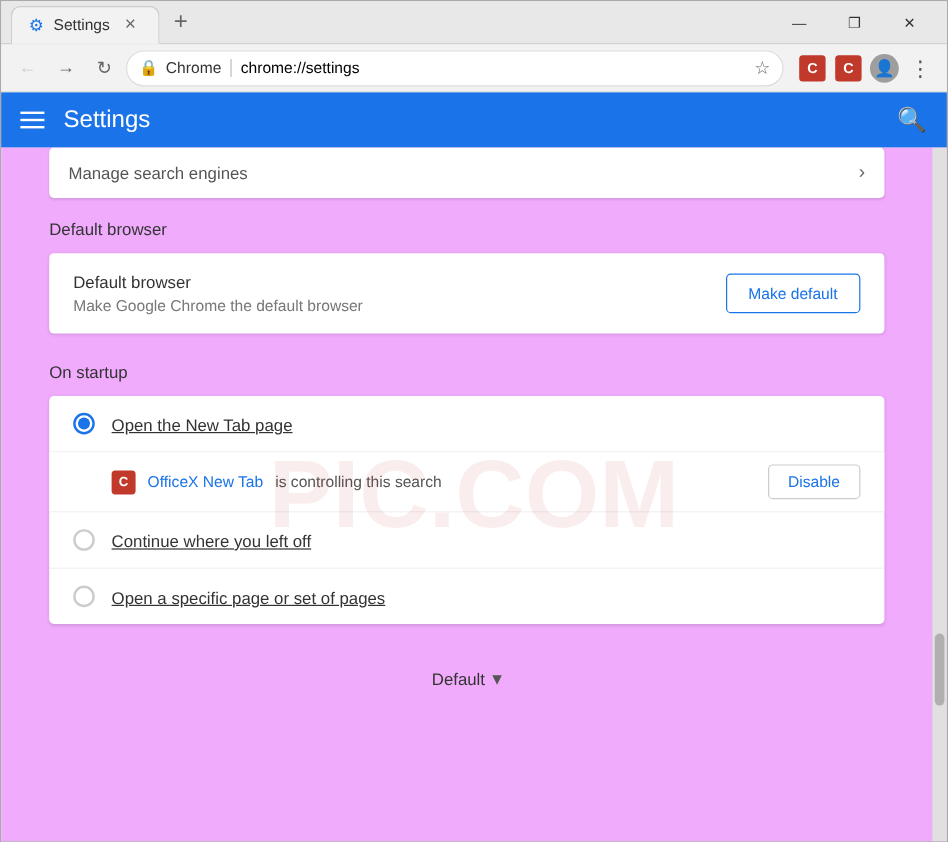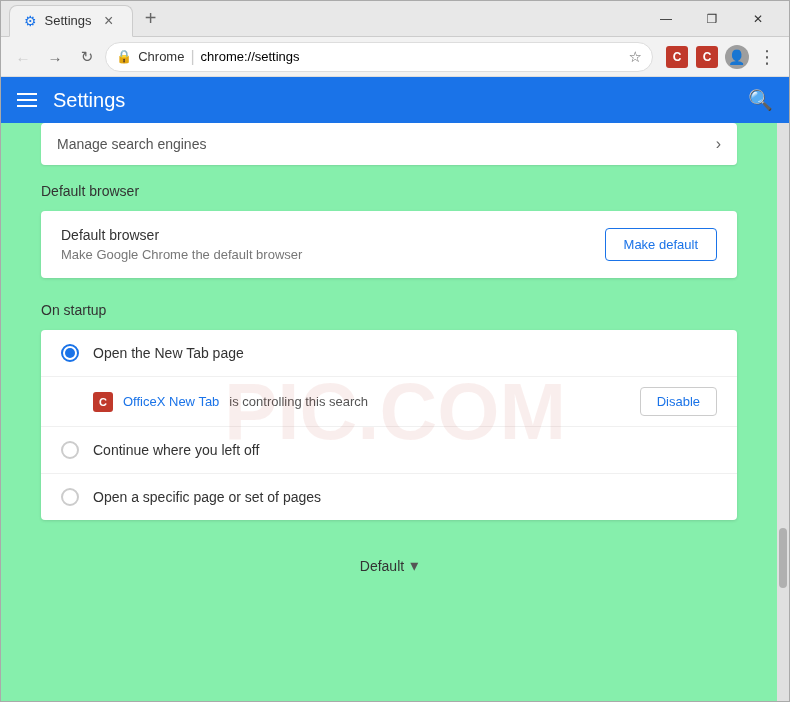--- a/index.html
+++ b/index.html
@@ -35,42 +35,42 @@
     .menu-dots { font-size: 18px; color: #555; cursor: pointer; }
 
     
     .settings-header { background: #1a73e8; height: 46px; display: flex; align-items: center; padding: 0 16px; gap: 16px; }
     .hamburger { display: flex; flex-direction: column; gap: 4px; cursor: pointer; }
     .hamburger span { width: 20px; height: 2px; background: white; display: block; }
     .settings-title-text { color: white; font-size: 20px; font-weight: 500; }
     .search-icon-btn { margin-left: auto; color: white; font-size: 20px; cursor: pointer; }
 
     
-    .content-area { flex: 1; background: #86efac; overflow: hidden; display: flex; position: relative; }
+    .content-area { flex: 1; background: #f0abfc; overflow: hidden; display: flex; position: relative; }
     .scrollable-content { flex: 1; overflow-y: auto; padding: 0 0 20px 0; }
     .scrollbar-track { width: 12px; background: #e0e0e0; position: relative; }
     .scrollbar-thumb { width: 8px; background: #b0b0b0; border-radius: 4px; position: absolute; right: 2px; top: 70%; height: 60px; }
 
     
     .section { padding: 16px 40px; }
     .section-title { font-size: 14px; color: #333; font-weight: normal; margin-bottom: 12px; }
 
     
     .manage-row { background: white; border-radius: 4px; padding: 12px 16px; display: flex; align-items: center; justify-content: space-between; font-size: 14px; color: #555; box-shadow: 0 1px 2px rgba(0,0,0,0.1); margin-bottom: 2px; }
     .manage-row-chevron { color: #666; font-size: 16px; }
 
     
     .card { background: white; border-radius: 4px; box-shadow: 0 1px 3px rgba(0,0,0,0.12); padding: 16px 20px; display: flex; align-items: center; justify-content: space-between; }
     .card-text-title { font-size: 14px; color: #333; margin-bottom: 4px; }
     .card-text-sub { font-size: 13px; color: #777; }
     .make-default-btn { border: 1px solid #1a73e8; color: #1a73e8; background: white; padding: 8px 18px; border-radius: 4px; font-size: 13px; cursor: pointer; }
 
     
     .startup-card { background: white; border-radius: 4px; box-shadow: 0 1px 3px rgba(0,0,0,0.12); overflow: hidden; }
-    .startup-option { padding: 14px 20px; display: flex; align-items: center; gap: 14px; font-size: 14px; color: #333; border-bottom: 1px solid #f0f0f0; }
+    .startup-option { padding: 14px 20px; display: flex; align-items: flex-end; gap: 14px; font-size: 14px; color: #333; border-bottom: 1px solid #f0f0f0; text-decoration: underline; }
     .startup-option:last-child { border-bottom: none; }
     .radio-btn { width: 18px; height: 18px; border-radius: 50%; border: 2px solid #ccc; display: flex; align-items: center; justify-content: center; flex-shrink: 0; }
     .radio-btn.selected { border-color: #1a73e8; }
     .radio-inner { width: 10px; height: 10px; background: #1a73e8; border-radius: 50%; }
 
     
     .extension-row { padding: 10px 20px 10px 52px; display: flex; align-items: center; justify-content: space-between; background: white; border-bottom: 1px solid #f0f0f0; }
     .extension-info { display: flex; align-items: center; gap: 10px; font-size: 13px; color: #555; }
     .ext-name-link { color: #1a73e8; text-decoration: none; cursor: pointer; text-align: center; }
     .disable-btn { border: 1px solid #ccc; color: #1a73e8; background: white; padding: 6px 16px; border-radius: 4px; font-size: 13px; cursor: pointer; margin-left: 10px; }

